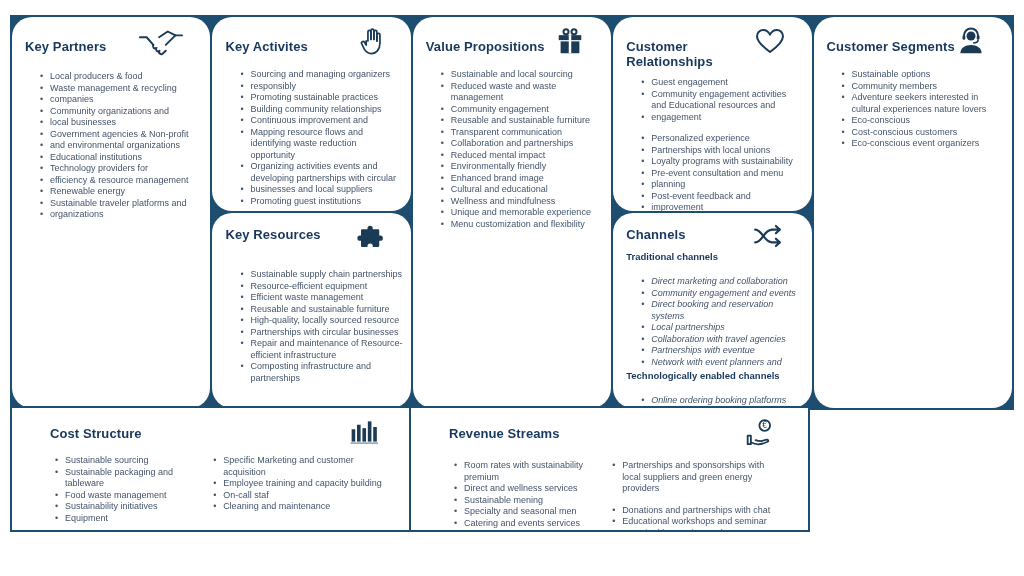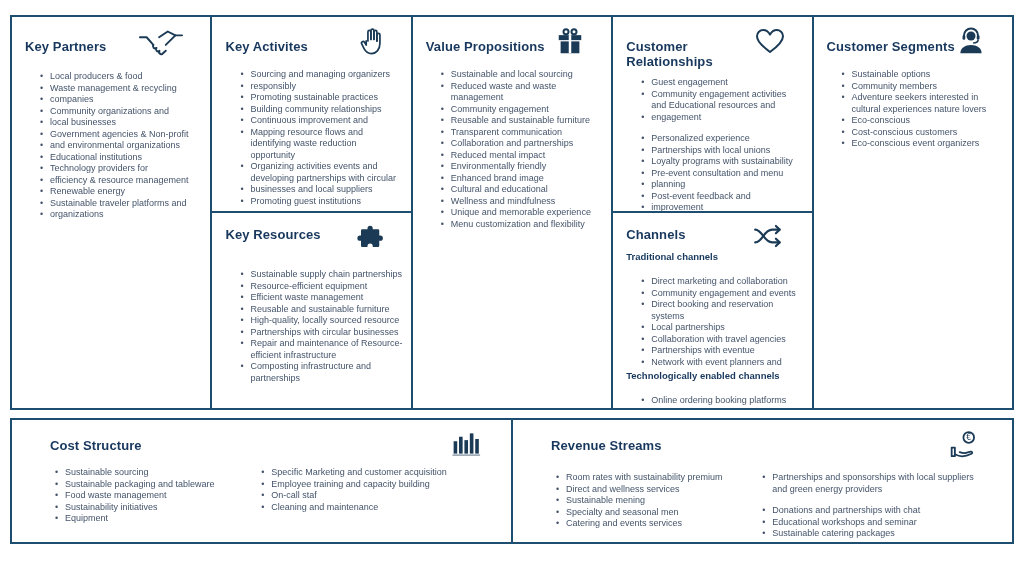--- a/index.html
+++ b/index.html
@@ -10,41 +10,41 @@
     --bg:#ffffff;
   }
   *{box-sizing:border-box;}
   html,body{margin:0;padding:0;background:#fff;}
   body{font-family:"Liberation Sans","DejaVu Sans",sans-serif;}
   .page{position:relative;width:1024px;height:576px;background:var(--bg);overflow:hidden;}
 
   .grid{position:absolute;display:grid;background:var(--border);padding:2px;gap:2px;}
   .grid-top{left:10px;top:15px;width:1004px;height:395px;
     grid-template-columns:repeat(5,1fr);grid-template-rows:194px 1fr;}
-  .grid-bottom{left:10px;top:418px;width:1004px;height:126px;
+  .grid-bottom{left:10px;top:406px;width:800px;height:126px;
     grid-template-columns:1fr 1fr;}
 
-  .cell{background:#fff;padding:10px 8px 0 13px;overflow:hidden;}
+  .cell{background:#fff;padding:10px 8px 0 13px;overflow:hidden;border-radius:20px;}
   .cell-bottom{background:#fff;padding:10px 26px 6px 38px;overflow:hidden;}
 
   .box-header{display:flex;justify-content:space-between;align-items:flex-start;padding-right:18px;}
   .box-title{margin:0;padding-top:12px;font-size:13px;font-weight:bold;color:var(--title);letter-spacing:.1px;}
   .box-title.compact{padding-top:4px;}
   .icon{color:var(--icon);flex:0 0 auto;}
   .icon svg{display:block;}
 
   ul.items{margin:12px 0 0 14px;padding:0;list-style:none;}
   ul.items li{position:relative;padding-left:11px;font-size:9px;line-height:11.5px;color:var(--text);}
   ul.items li::before{content:"\2022";position:absolute;left:1px;top:0;color:var(--text);}
   ul.items li.spacer{height:10px;}
   ul.items li.spacer::before{content:"";}
 
   .group{margin-top:2px;}
   .subhead{font-size:9.5px;font-weight:bold;color:var(--title);margin:2px 0 1px 0;}
-  .group ul.items{margin-top:14px;}
+  .group ul.items{margin-top:14px;font-style:italic;}
 
   .cols{display:grid;grid-template-columns:1fr 1.12fr;gap:2px;margin-top:6px;}
   .cols ul.items{margin-top:4px;margin-left:4px;}
 
   .hdr-bottom{padding-right:4px;}
   .hdr-bottom .box-title{padding-top:8px;}
 </style>
 </head>
 <body>
 

